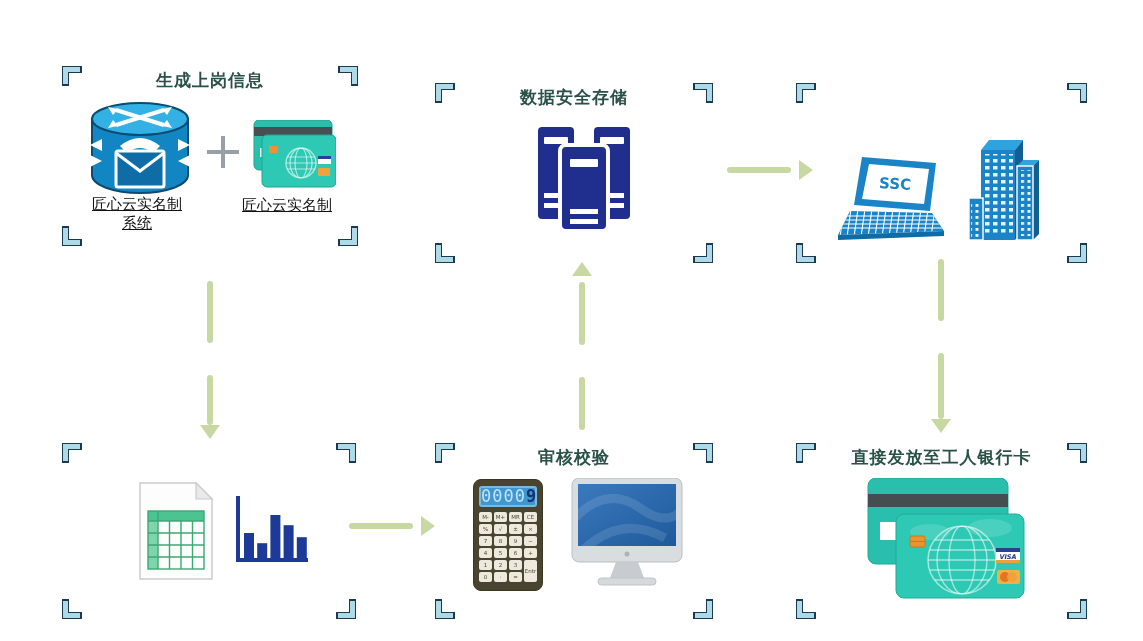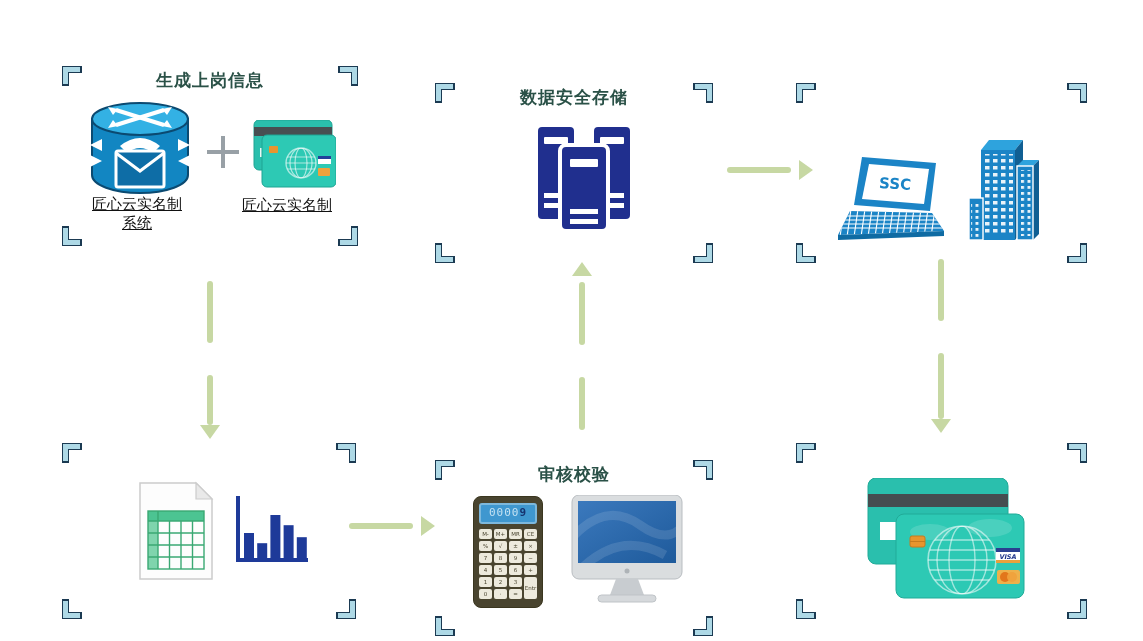--- a/index.html
+++ b/index.html
@@ -35,21 +35,21 @@
   .aseg.v{width:6px;} .aseg.h{height:6px;}
   .ahead{position:absolute;width:0;height:0;}
   .ahead.down{border-left:10px solid transparent;border-right:10px solid transparent;border-top:14px solid var(--arrow);}
   .ahead.up{border-left:10px solid transparent;border-right:10px solid transparent;border-bottom:14px solid var(--arrow);}
   .ahead.right{border-top:10px solid transparent;border-bottom:10px solid transparent;border-left:14px solid var(--arrow);}
   
   .calc{position:absolute;width:70px;height:112px;background:#49442f;border-radius:8px;
     padding:6px 5px;box-sizing:border-box;border:1px solid #3a361f;}
   .calc-screen{height:21px;background:#3f97cf;border:2px solid #7db8dc;border-radius:3px;
     box-sizing:border-box;text-align:center;line-height:16px;
-    font-family:"DejaVu Sans Mono","Liberation Mono",monospace;font-size:11px;letter-spacing:1px;}
+    font-family:"DejaVu Sans Mono","Liberation Mono",monospace;font-size:17px;letter-spacing:1px;}
   .calc-ghost{color:#c4e2f3;}
   .calc-active{color:#16336f;font-weight:bold;}
   .calc-keys{display:grid;grid-template-columns:repeat(4,1fr);grid-auto-rows:10px;gap:2px;margin-top:5px;}
   .calc-key{background:#edeadd;border-radius:2px;font-size:5.5px;color:#49442f;
     display:flex;align-items:center;justify-content:center;overflow:hidden;}
   .calc-key.tall{grid-row:span 2;}
 </style>
 </head>
 <body>
 
@@ -237,21 +237,21 @@
           <rect x="12" y="39" width="10" height="27" fill="#1e3a99"></rect>
           <rect x="25.2" y="49.2" width="10" height="16.8" fill="#1e3a99"></rect>
           <rect x="38.4" y="21" width="10" height="45" fill="#1e3a99"></rect>
           <rect x="51.599999999999994" y="31.200000000000003" width="10" height="34.8" fill="#1e3a99"></rect>
           <rect x="64.8" y="43.2" width="10" height="22.8" fill="#1e3a99"></rect>
         </g>
       <path d="M6 2 V66 H76" stroke="#1e3a99" stroke-width="4" fill="none"></path>
     </svg>
   </div>
 
-  <div class="frame" style="left:435px;top:460px;width:278px;height:176px;">
+  <div class="frame" style="left:435px;top:443px;width:278px;height:176px;">
     <span class="corner tl"></span>
     <span class="corner tr"></span>
     <span class="corner bl"></span>
     <span class="corner br"></span>
     <div class="node-title">审核校验</div>
 
     <div class="calc icon" style="left:38px;top:36px;">
       <div class="calc-screen">
         <span class="calc-ghost">0000</span><span class="calc-active">9</span>
       </div>
@@ -302,20 +302,21 @@
       <polygon points="46,84 68,84 74,100 40,100" fill="#c8ccd0"></polygon>
       <rect x="28" y="100" width="58" height="7" rx="3.5" fill="#d6d9dc" stroke="#bfc3c7"></rect>
     </svg>
   </div>
 
   <div class="frame" style="left:796px;top:443px;width:291px;height:176px;">
     <span class="corner tl"></span>
     <span class="corner tr"></span>
     <span class="corner bl"></span>
     <span class="corner br"></span>
+    <div class="node-title">直接发放至工人银行卡</div>
 
     <svg class="icon" style="left:62px;top:35px;" width="168" height="122" viewBox="0 0 168 122">
       <defs>
           <clipPath id="gclipL">
             <circle cx="104" cy="82" r="34"></circle>
           </clipPath>
         </defs>
       <rect x="10" y="0" width="140" height="86" rx="8" fill="#2abfad" stroke="#21ab98"></rect>
       <rect x="10" y="16" width="140" height="13" fill="#454d50"></rect>
       <rect x="22" y="44" width="36" height="18" fill="#ffffff"></rect>

